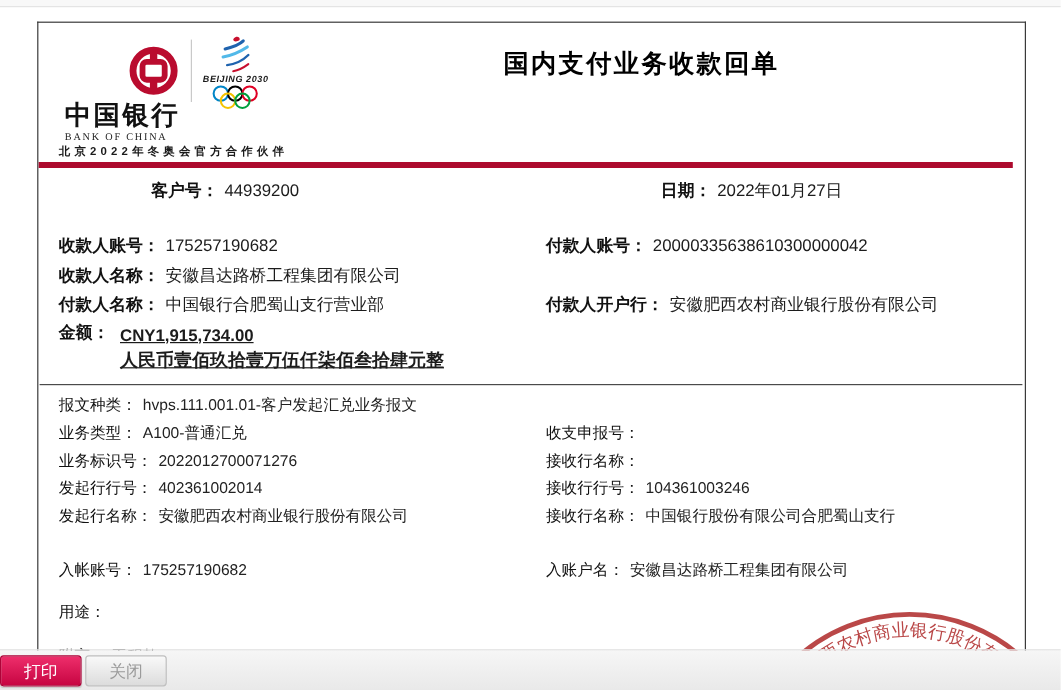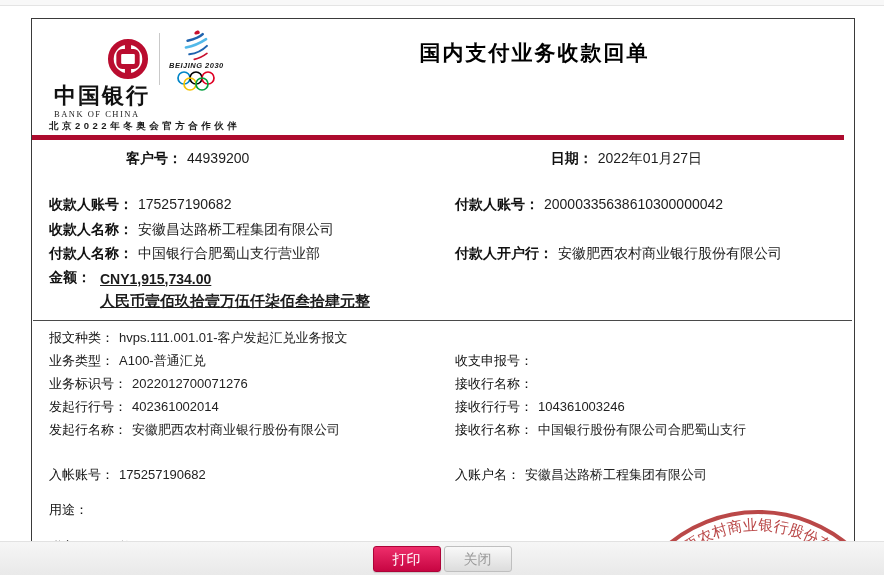--- a/index.html
+++ b/index.html
@@ -65,21 +65,21 @@
   .gap-md { margin-top:14px; }
   .gap-sm { margin-top:12px; }
 
   
   .stamp { position:absolute; left:576px; top:486px; width:300px; height:70px; pointer-events:none; }
 
   
   .footer-bar {
     position:absolute; left:0; top:541px; width:884px; height:34px;
     background:linear-gradient(#f6f6f6,#e9e9e9); border-top:1px solid #e2e2e2;
-    display:flex; align-items:center; justify-content:center; gap:3px; z-index:20;
+    display:flex; align-items:center; gap:3px; z-index:20;
   }
   .btn {
     width:68px; height:26px; font-size:14px; line-height:24px; text-align:center;
     border-radius:3px; cursor:pointer; font-family:"Liberation Sans",sans-serif;
   }
   .btn-print {
     background:linear-gradient(#ee2e6b,#c70542); color:#fff; border:1px solid #ad0338;
     box-shadow:0 1px 1px rgba(0,0,0,0.15);
   }
   .btn-close {

